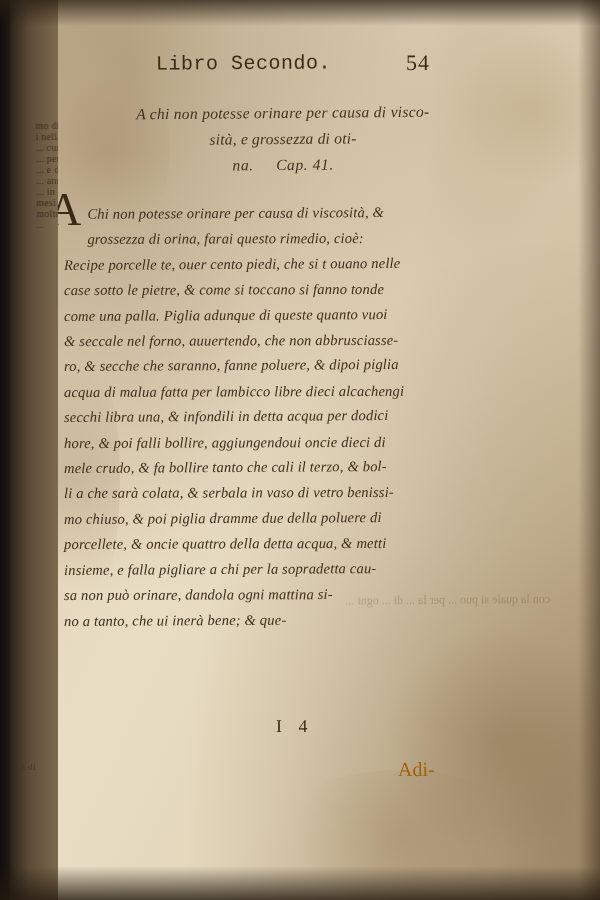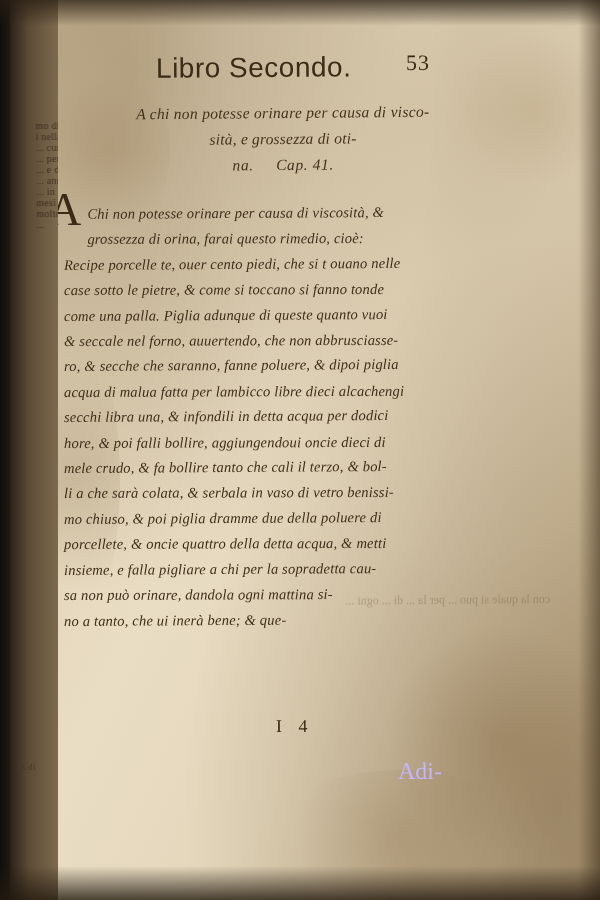--- a/index.html
+++ b/index.html
@@ -123,24 +123,24 @@
     width: 470px;
     height: 900px;
     z-index: 6;
     color: #3d2d19;
   }
 
   .running-head {
     position: absolute;
     left: 108px;
     top: 52px;
-    font-size: 28px;
+    font-size: 20px;
     letter-spacing: 0.5px;
     color: #3a2b17;
-    font-family: Liberation Sans, sans-serif;
+    font-family: Liberation Mono, monospace;
     transform: rotate(-0.4deg);
   }
   .folio {
     position: absolute;
     left: 358px;
     top: 50px;
     font-size: 22px;
     color: #3a2b17;
     letter-spacing: 1px;
     transform: rotate(-0.4deg);
@@ -207,22 +207,22 @@
     top: 716px;
     font-size: 18px;
     letter-spacing: 6px;
     color: #3a2b17;
     transform: rotate(-0.3deg);
   }
   .catchword {
     position: absolute;
     left: 350px;
     top: 758px;
-    font-size: 24px;
-    color: #c4b5fd;
+    font-size: 20px;
+    color: #a16207;
     transform: rotate(-0.3deg);
   }
   .left-marginal {
     position: absolute;
     left: 19px;
     top: 762px;
     font-size: 9px;
     color: #4a3720;
     letter-spacing: 0.5px;
     z-index: 9;
@@ -240,21 +240,21 @@
     <div class="blot b3"></div>
     <div class="blot b4"></div>
     <div class="blot b5"></div>
   </div>
 
   <div class="showthrough">con la quale si puo ... per la ... di ... ogni ...</div>
 
   <div class="textblock">
 
     <div class="running-head">Libro Secondo.</div>
-    <div class="folio">53</div>
+    <div class="folio">54</div>
 
     <div class="heading">
       <div>A chi non potesse orinare per causa di visco-</div>
       <div class="line2">sità, e grossezza di oti-</div>
       <div class="cap">
         <span>na.</span>
         &nbsp;&nbsp;&nbsp;
         <span>Cap. 41.</span>
       </div>
     </div>

